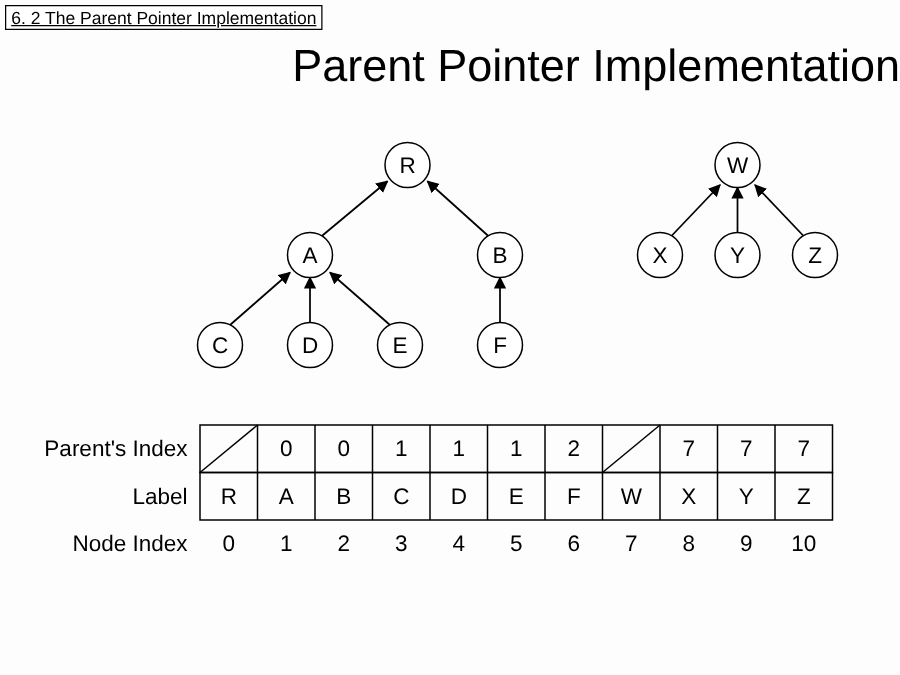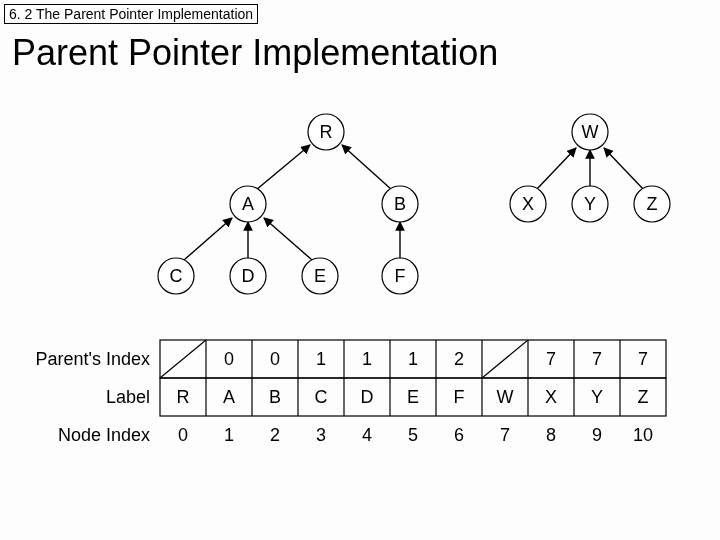--- a/index.html
+++ b/index.html
@@ -13,26 +13,27 @@
     position: relative;
   }
   .breadcrumb {
     position: absolute;
     left: 4px;
     top: 4px;
     font-size: 14px;
     padding: 1px 4px;
     border: 1px solid #000;
     background: #fff;
+    text-decoration: underline;
   }
   .title {
     position: absolute;
-    left: 12px; right: 0;
+    left: 0; right: 0;
     top: 32px;
-    text-align: left;
+    text-align: right;
     font-size: 36px;
     font-weight: 400;
   }
   svg {
     position: absolute;
     left: 0;
     top: 100px;
     width: 720px;
     height: 420px;
   }

